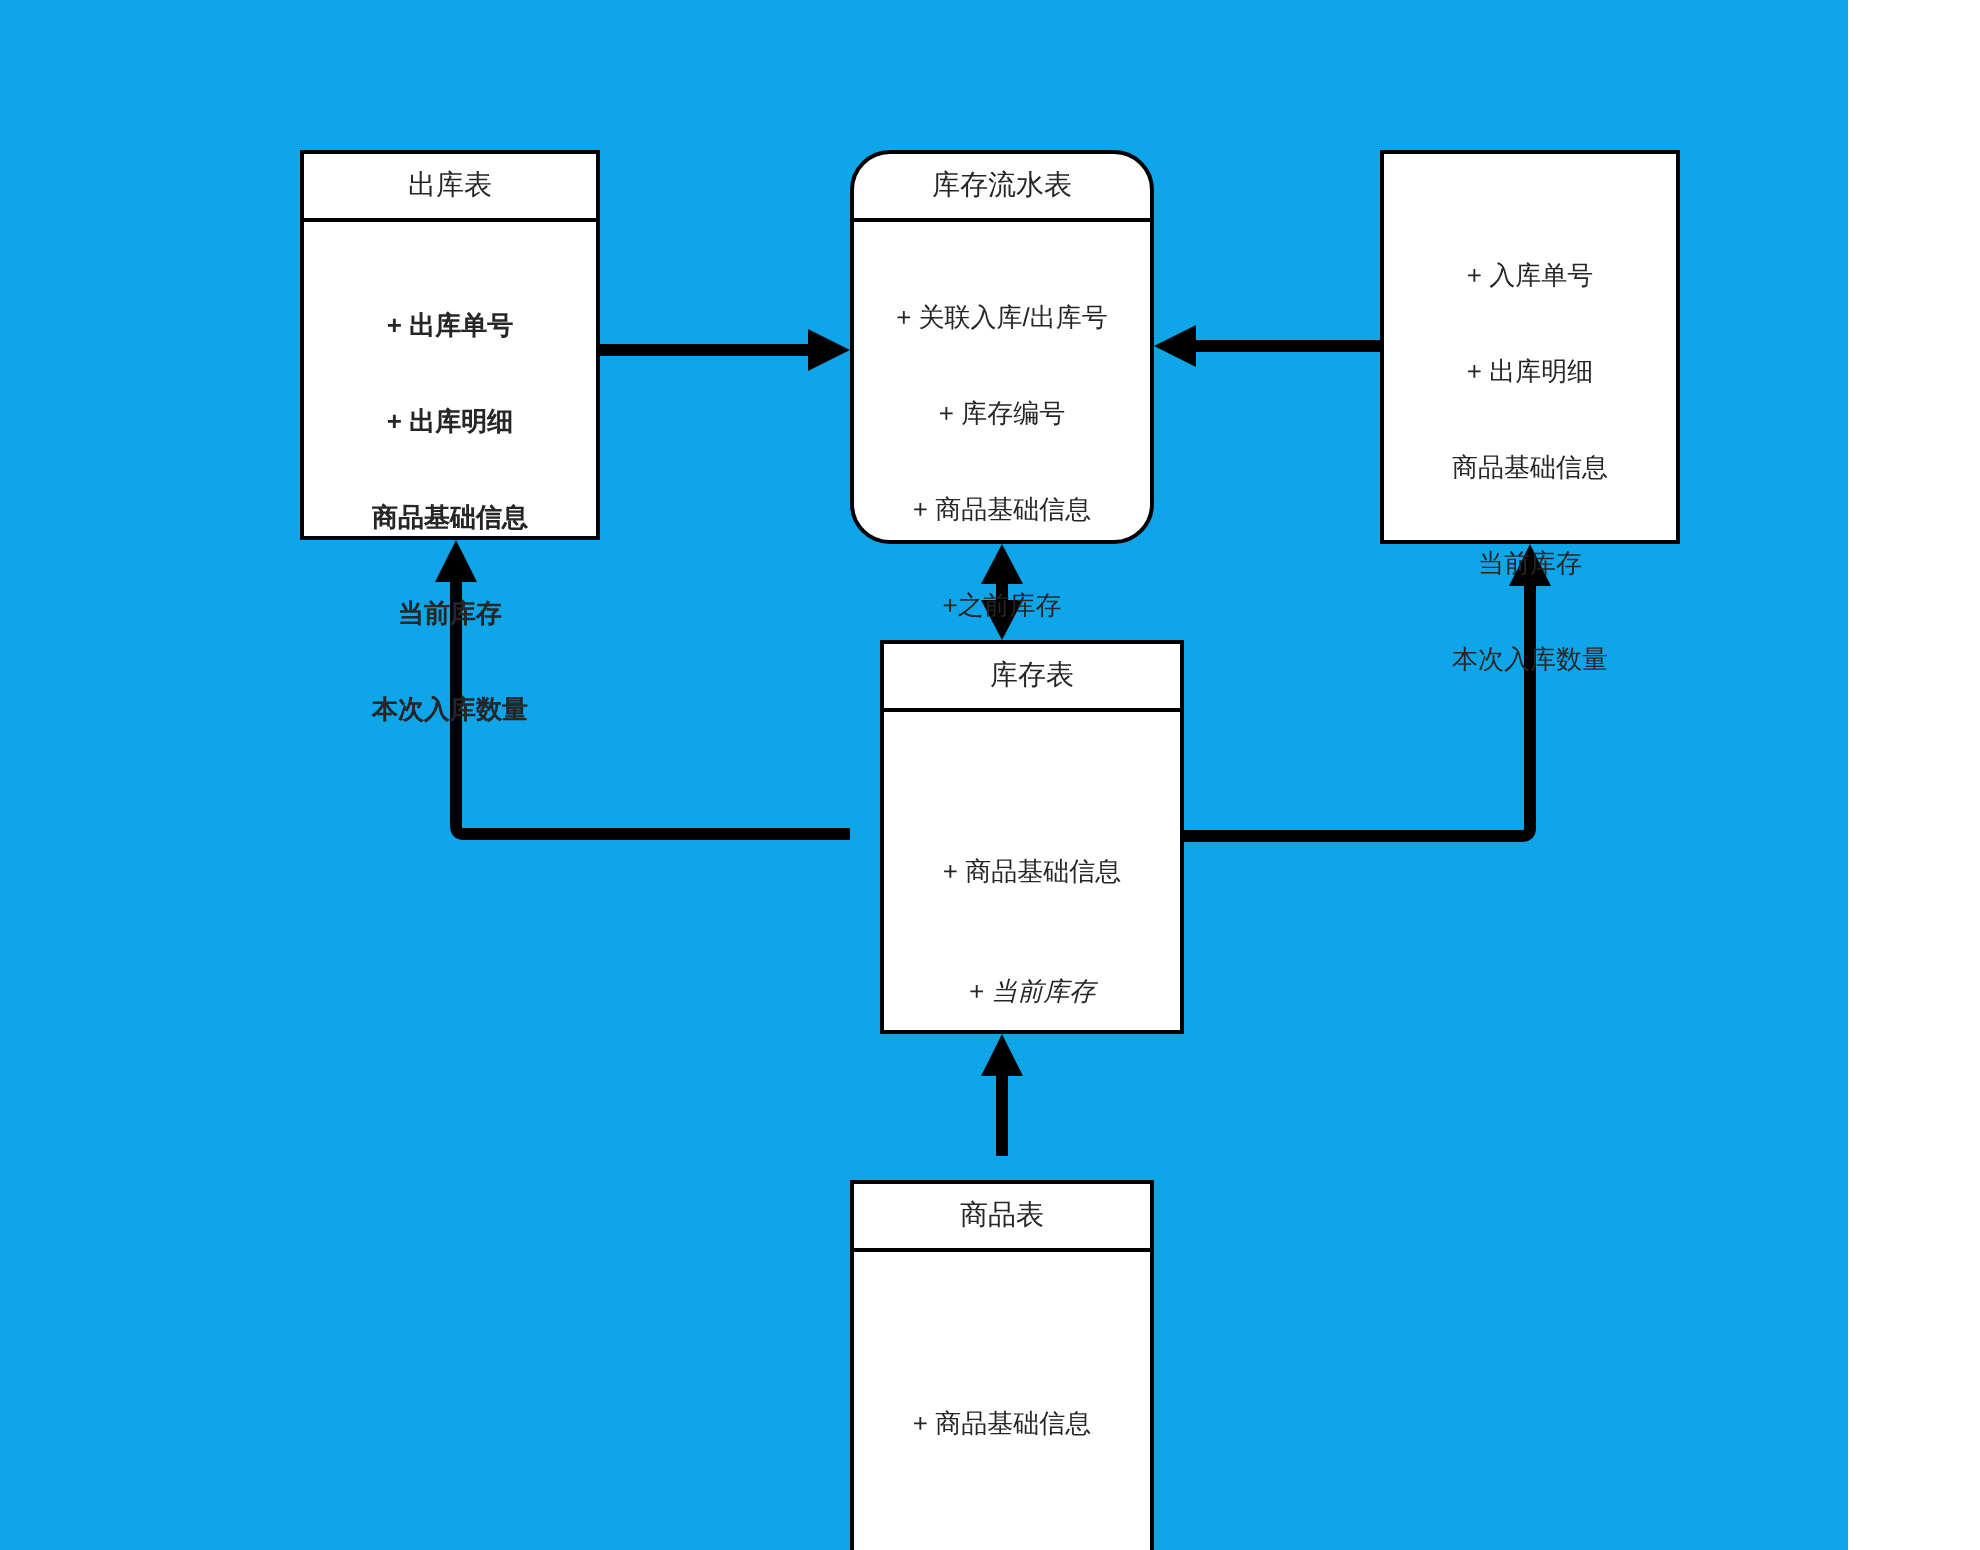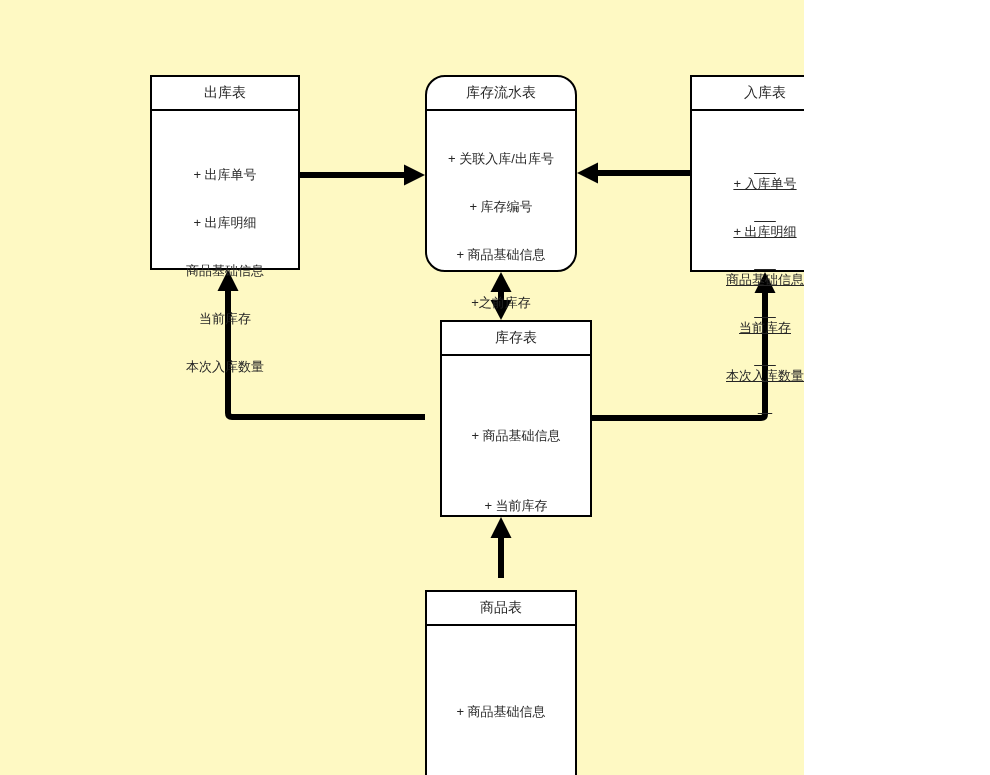--- a/index.html
+++ b/index.html
@@ -3,23 +3,23 @@
 <meta charset="utf-8">
 <style>
   html, body {
     margin: 0;
     padding: 0;
     background: #ffffff;
     font-family: "Liberation Sans", sans-serif;
   }
   .canvas {
     position: relative;
-    width: 804px;
+    width: 924px;
     height: 775px;
-    background: #fef9c3;
+    background: #0ea5e9;
     overflow: hidden;
   }
   .connectors {
     position: absolute;
     left: 0;
     top: 0;
     width: 990px;
     height: 775px;
   }
   .tbox {
@@ -44,25 +44,25 @@
     color: #262626;
     white-space: pre;
   }
   
   .box-outbound  { left: 150px; top: 75px;  width: 150px; height: 195px; }
   .box-flow      { left: 425px; top: 75px;  width: 152px; height: 197px; border-radius: 20px; }
   .box-inbound   { left: 690px; top: 75px;  width: 150px; height: 197px; }
   .box-inventory { left: 440px; top: 320px; width: 152px; height: 197px; }
   .box-product   { left: 425px; top: 550px; width: 152px; height: 194px; margin-top: 40px; }
   
-  .fields-outbound  { padding-top: 24px; }
+  .fields-outbound  { padding-top: 12px; font-weight: bold; }
   .fields-flow      { padding-top: 8px;  }
-  .fields-inbound   { padding-top: 33px; text-decoration: underline; }
+  .fields-inbound   { padding-top: 21px; }
   .fields-inventory { padding-top: 40px; }
-  .fields-inventory .field + .field { margin-top: 22px; }
+  .fields-inventory .field + .field { margin-top: 12px; font-style: italic; }
   .fields-product   { padding-top: 46px; }
 </style>
 </head>
 <body>
 
 <div class="canvas">
 
   <svg class="connectors" viewBox="0 0 990 775">
 
     <g>
@@ -115,21 +115,20 @@
       <div class="field">+ 库存编号</div>
       <div class="field">+ 商品基础信息</div>
       <div class="field">+之前库存</div>
       <div class="field">+ 入库数量</div>
       <div class="field">+ 出库数量</div>
       <div class="field">+之后库存</div>
     </div>
   </div>
 
   <div class="tbox box-inbound">
-    <div class="tbox-header">入库表</div>
     <div class="tbox-fields fields-inbound">
       <div class="field">+ 入库单号</div>
       <div class="field">+ 出库明细</div>
       <div class="field">商品基础信息</div>
       <div class="field">当前库存</div>
       <div class="field">本次入库数量</div>
     </div>
   </div>
 
   <div class="tbox box-inventory">

